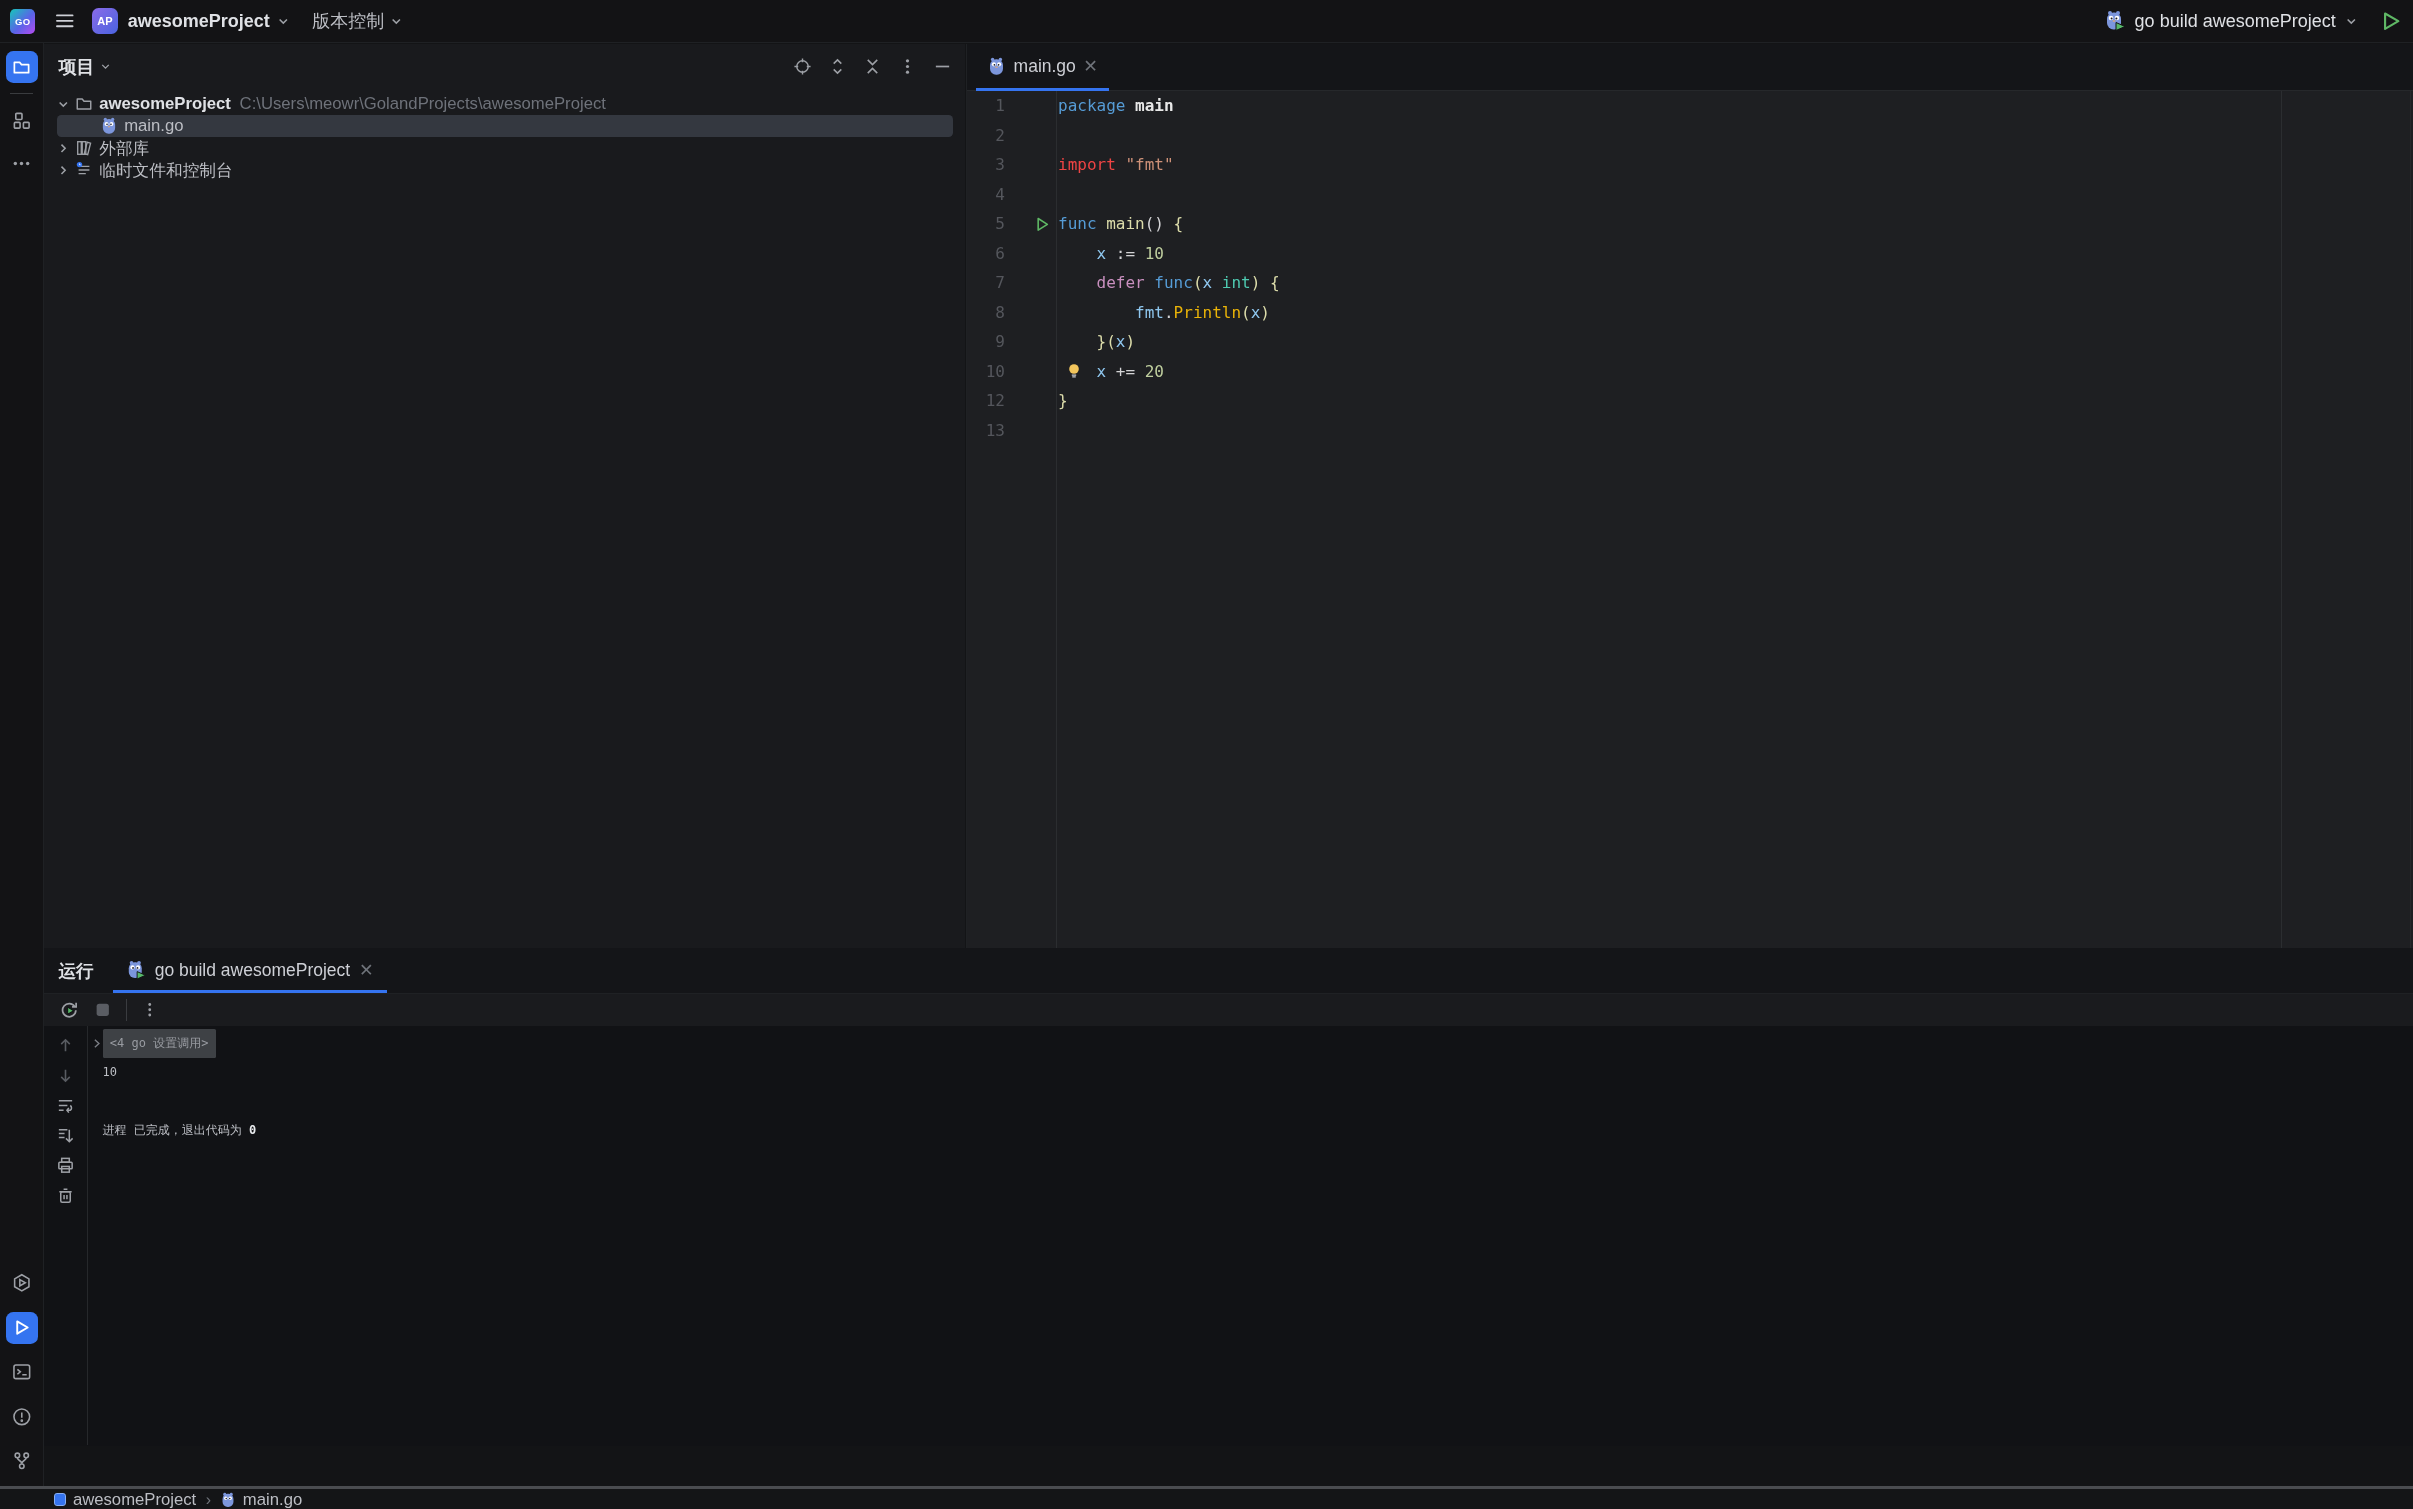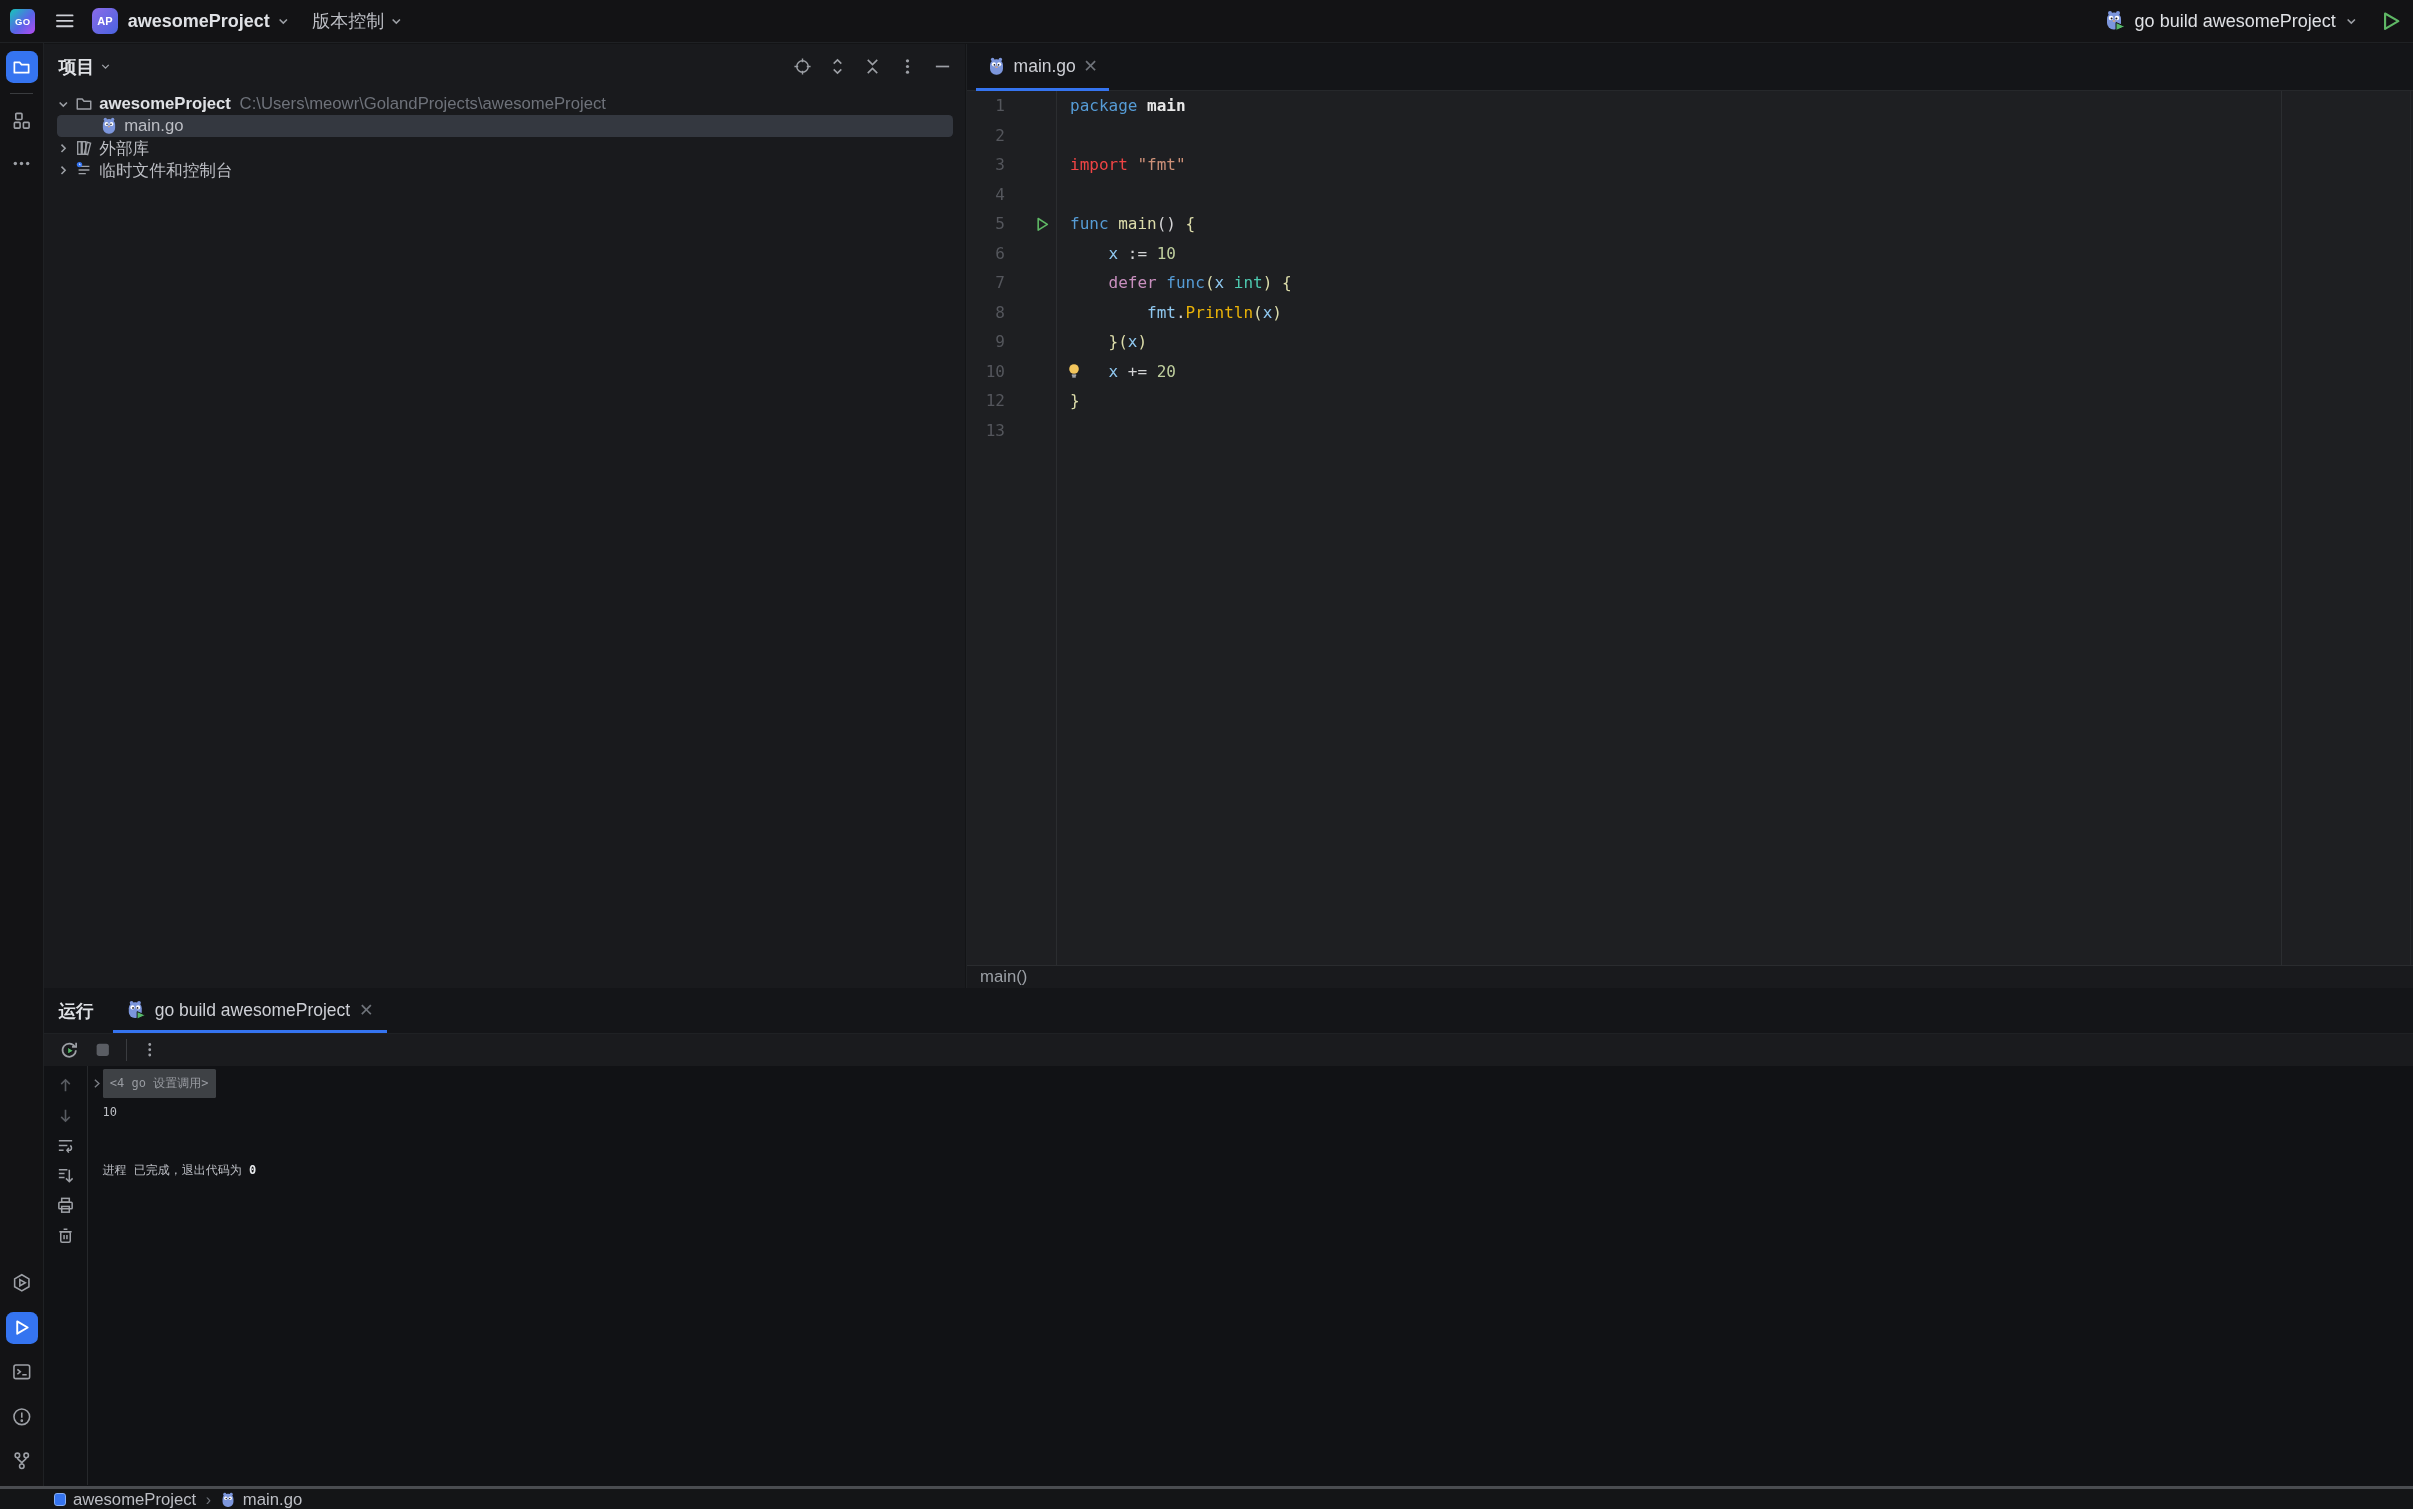--- a/index.html
+++ b/index.html
@@ -52,30 +52,30 @@
   .editor { position:absolute; left:966px; top:44px; width:1448px; height:944px; background:#1E1F22; border-left:0.7px solid #1F2124; }
   .tabbar { height:47px; background:#141518; border-bottom:0.7px solid #26282B; display:flex; align-items:flex-end; }
   .tab { position:relative; margin-left:8.7px; height:47px; display:flex; align-items:center; gap:7.3px; padding:0 11.6px; font-size:17.5px; color:#CED0D6; cursor:pointer; }
   .tab .underline { position:absolute; left:0; right:0; bottom:-0.7px; height:2.9px; background:#3574F0; }
   .tab .close { color:#6F737A; font-size:17.5px; line-height:1; cursor:pointer; }
   .code-area { position:relative; height:874px; overflow:hidden; }
   .code-row { display:flex; height:29.5px; line-height:29.5px; font-family:"DejaVu Sans Mono","Liberation Mono",monospace; font-size:16px; position:relative; }
   .code-row.caret { background:#25272C; }
   .ln { width:89px; flex:none; text-align:right; padding-right:51px; color:#54565C; }
   .caret .ln { color:#8A8D93; }
-  .ct { white-space:pre; padding-left:14px; }
+  .ct { white-space:pre; padding-left:2px; }
   .gutter-sep { position:absolute; left:89px; top:0; bottom:0; width:0.7px; background:#2B2D30; }
   .margin-guide { position:absolute; left:1314px; top:0; bottom:0; width:0.7px; background:#2B2D30; }
   .right-line { position:absolute; left:1443px; top:0; bottom:0; width:0.7px; background:#26282B; }
   .gut-run { position:absolute; left:67px; top:6.5px; }
   .gut-bulb { position:absolute; left:99px; top:5.8px; }
   .breadcrumbs { height:23px; border-top:0.7px solid #2A2C2F; background:#191A1D; display:flex; align-items:center; padding-left:13px; font-size:16.7px; color:#9CA0A6; }
 
   
-  .runpanel { position:absolute; left:44px; top:988px; width:2369px; height:498px; background:#111215; }
+  .runpanel { position:absolute; left:44px; top:948px; width:2369px; height:498px; background:#111215; }
   .rp-head { height:45px; background:#141518; display:flex; align-items:center; }
   .rp-title { margin-left:14.6px; font-size:17.5px; font-weight:bold; color:#DFE1E5; }
   .rp-tab { position:relative; margin-left:19px; height:45px; display:flex; align-items:center; gap:8.7px; padding:0 13px; font-size:17.5px; color:#CED0D6; cursor:pointer; }
   .rp-tab .underline { position:absolute; left:0; right:0; bottom:0; height:2.9px; background:#3574F0; }
   .rp-toolbar { height:33px; background:#1A1B1E; border-top:0.7px solid #1F2124; display:flex; align-items:center; gap:14.6px; padding-left:14.6px; }
   .rp-toolbar .vsep { width:0.7px; height:22px; background:#3A3C40; }
   .console { position:relative; height:419px; }
   .con-gutter { position:absolute; left:0; top:0; bottom:0; width:44px; border-right:0.7px solid #26282B;
                 display:flex; flex-direction:column; align-items:center; padding-top:10.2px; gap:11px; }
   .con-gutter .ic { cursor:pointer; }

